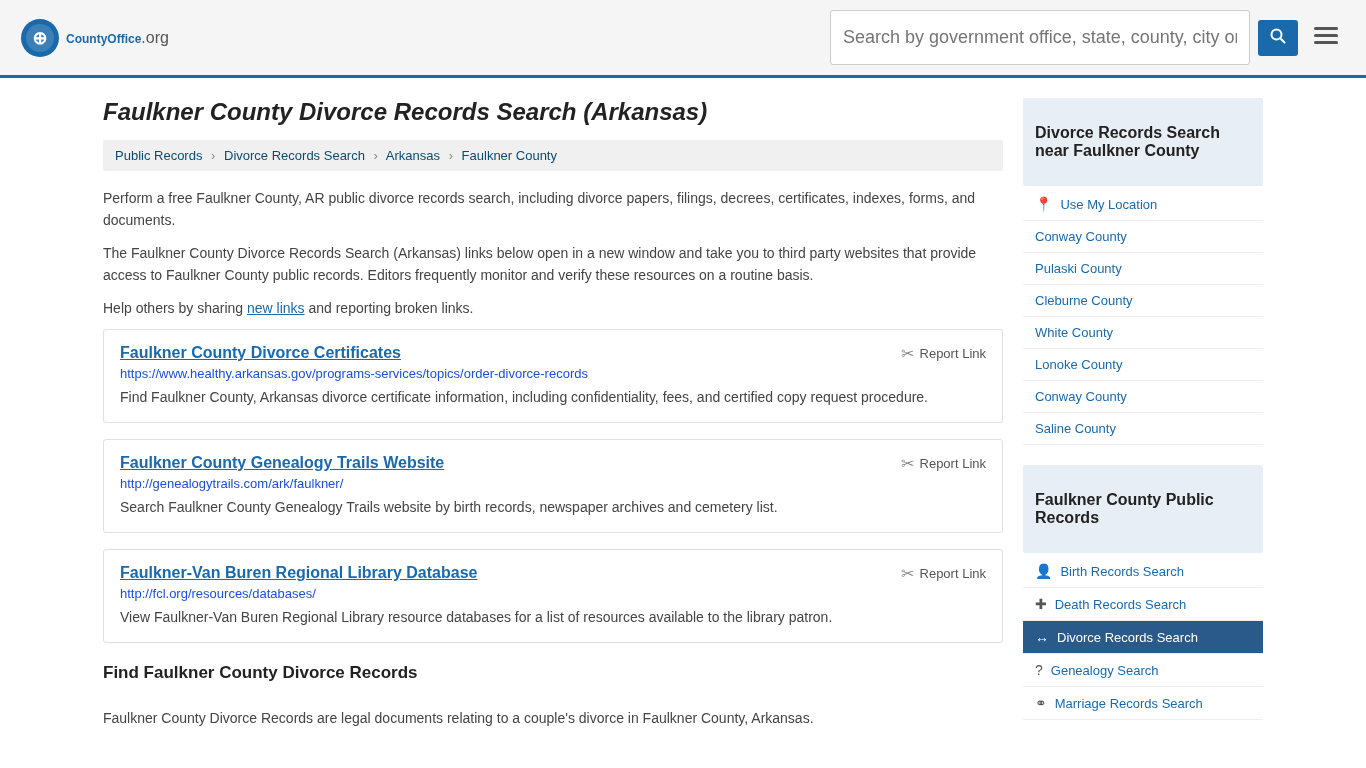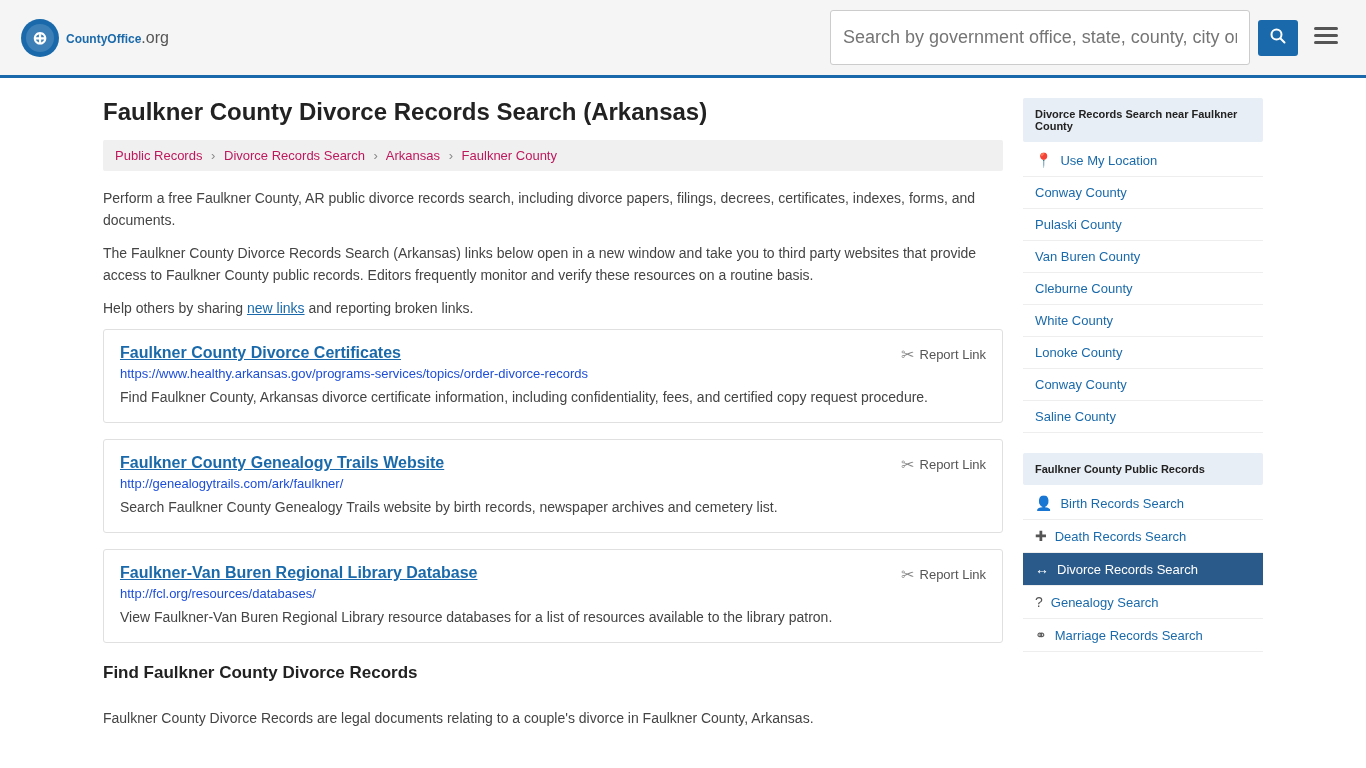--- a/index.html
+++ b/index.html
@@ -64,33 +64,34 @@
 
     
     #content {
       flex: 1;
     }
     #page-title {
       font-size: 24px;
       font-weight: bold;
       color: #222;
       margin-bottom: 14px;
+      font-style: italic;
     }
 
     
     #breadcrumb {
       background: #f0f0f0;
       padding: 8px 12px;
       margin-bottom: 16px;
       font-size: 13px;
       color: #555;
       border-radius: 2px;
     }
     #breadcrumb a {
-      color: #be185d;
+      color: #0c4a6e;
       text-decoration: none;
       margin-top: 20px;
     }
     .breadcrumb-sep { margin: 0 5px; color: #888; }
 
     
     .desc-text {
       font-size: 14px;
       line-height: 1.6;
       color: #444;
@@ -112,21 +113,21 @@
       font-weight: bold;
       color: #1a6aab;
       text-decoration: underline;
       cursor: pointer;
       display: inline-block;
       margin-bottom: 4px;
     }
     .result-header {
       display: flex;
       justify-content: space-between;
-      align-items: center;
+      align-items: flex-start;
     }
     .report-link-btn {
       display: flex;
       align-items: center;
       gap: 5px;
       color: #555;
       font-size: 13px;
       cursor: pointer;
       white-space: nowrap;
     }
@@ -156,22 +157,22 @@
     
     #sidebar {
       width: 240px;
       flex-shrink: 0;
     }
     .sidebar-section {
       margin-bottom: 20px;
     }
     .sidebar-section-title {
       background: #e8eef5;
-      padding: 10px 12px;
-      font-size: 11px;
+      padding: 26px 12px;
+      font-size: 16px;
       font-weight: bold;
       color: #222;
       border-radius: 2px;
       margin-bottom: 2px;
     }
     .sidebar-item {
       padding: 8px 12px;
       font-size: 13px;
       border-bottom: 1px solid #eee;
       display: flex;
@@ -300,23 +301,20 @@
         <span class="sidebar-icon location-icon">📍</span>
         <a href="#">Use My Location</a>
       </div>
       <div class="sidebar-item">
         <a href="#">Conway County</a>
       </div>
       <div class="sidebar-item">
         <a href="#">Pulaski County</a>
       </div>
       <div class="sidebar-item">
-        <a href="#">Van Buren County</a>
-      </div>
-      <div class="sidebar-item">
         <a href="#">Cleburne County</a>
       </div>
       <div class="sidebar-item">
         <a href="#">White County</a>
       </div>
       <div class="sidebar-item">
         <a href="#">Lonoke County</a>
       </div>
       <div class="sidebar-item">
         <a href="#">Conway County</a>

